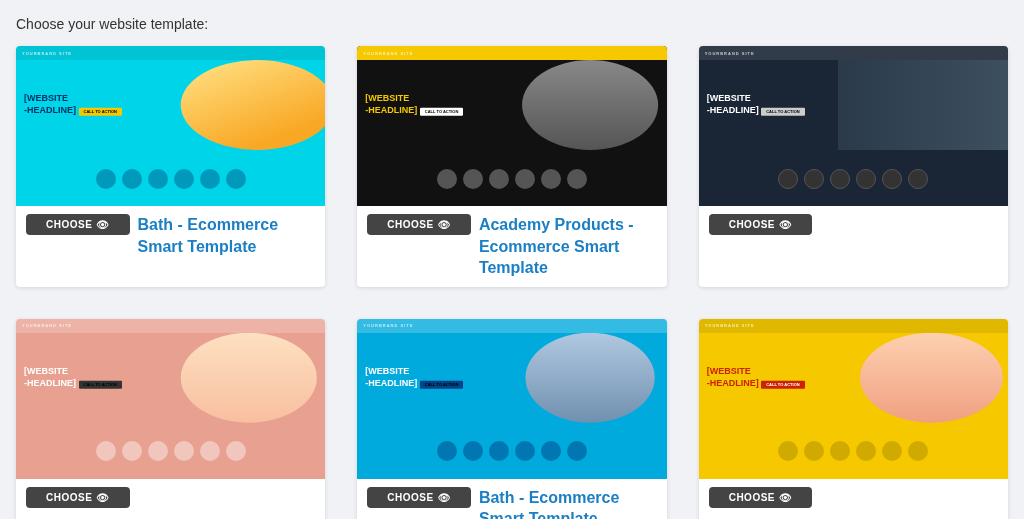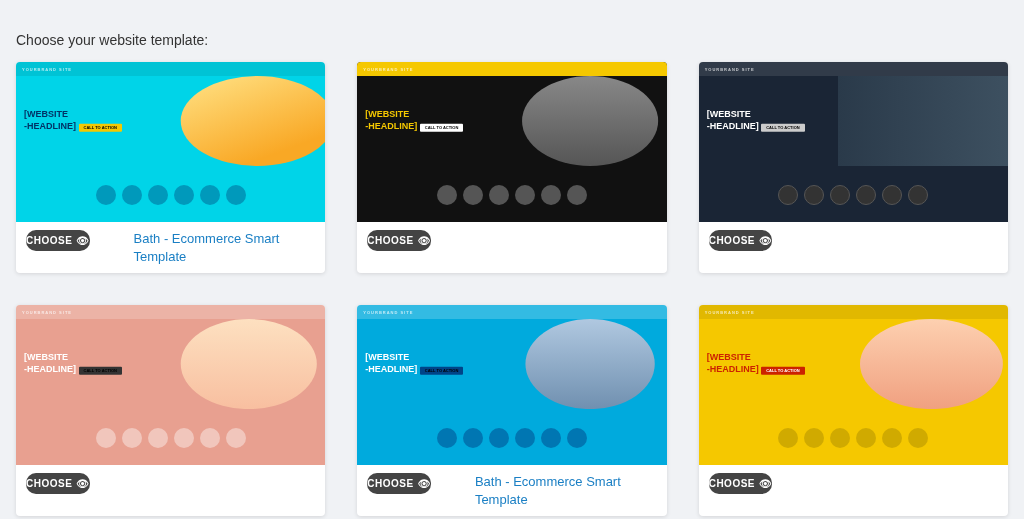--- a/index.html
+++ b/index.html
@@ -5,21 +5,20 @@
     * { box-sizing: border-box; margin: 0; padding: 0; }
     body {
       font-family: Arial, sans-serif;
       background: #f0f2f5;
       padding: 16px;
     }
     .page-title {
       font-size: 14px;
       color: #333;
       margin-bottom: 14px;
-      margin-top: 16px;
     }
     .grid {
       display: grid;
       grid-template-columns: repeat(3, 1fr);
       gap: 32px;
     }
     .card {
       background: #fff;
       border-radius: 4px;
       overflow: hidden;
@@ -111,38 +110,37 @@
       gap: 8px;
       min-height: 44px;
     }
     .btn-choose {
       display: flex;
       align-items: center;
       gap: 4px;
       background: #444;
       color: #fff;
       border: none;
-      padding: 5px 0;
+      padding: 5px 20px;
       font-size: 10px;
       font-weight: 700;
       letter-spacing: 0.5px;
       cursor: pointer;
-      border-radius: 10px;
+      border-radius: 4px;
       white-space: nowrap;
       flex-shrink: 0;
     }
     .btn-choose .eye-icon {
       font-size: 10px;
     }
     .template-name {
-      font-size: 13px;
+      font-size: 16px;
       color: #1a7fc4;
-      font-weight: 400;
+      font-weight: 700;
       line-height: 1.35;
-      margin-left: 36px;
     }
 
     
     .tp1 { background: #00d4e8; }
     .tp1 .tp-bar { background: rgba(0,0,0,0.1); }
     .tp1 .tp-headline { color: #003366; }
 
     
     .tp2 { background: #111; }
     .tp2 .tp-bar { background: #f5c800; }
@@ -285,20 +283,21 @@
             <div class="tp-circle tp2"></div>
             <div class="tp-circle tp2"></div>
           </div>
         </div>
       </div>
       <div class="card-footer">
         <button class="btn-choose">
           <span>CHOOSE</span>
           <span class="eye-icon">👁</span>
         </button>
+        <span class="template-name">Academy Products - Ecommerce Smart Template</span>
       </div>
     </div>
     <div class="card">
       <div class="card-preview">
         <div class="template-preview tp3" style="background:#1a2535">
           <div class="tp-bar" style="background:rgba(255,255,255,0.1)">
             <span class="tp-logo">YOURBRAND SITE</span>
           </div>
           <div class="tp-hero">
             <div class="tp-headline" style="color:#ffffff">

